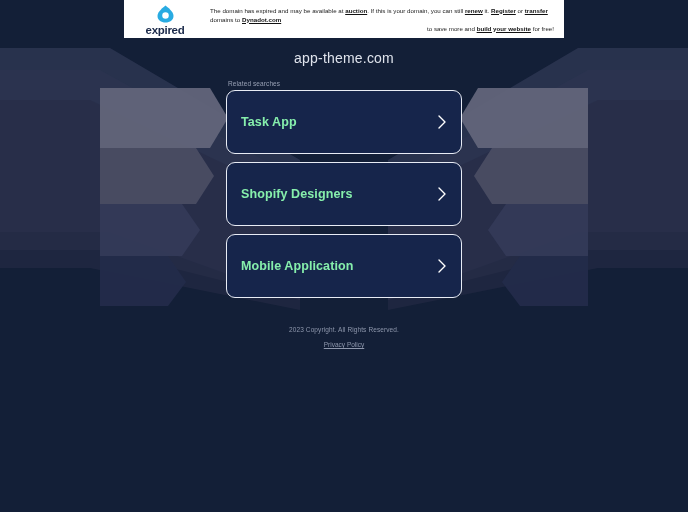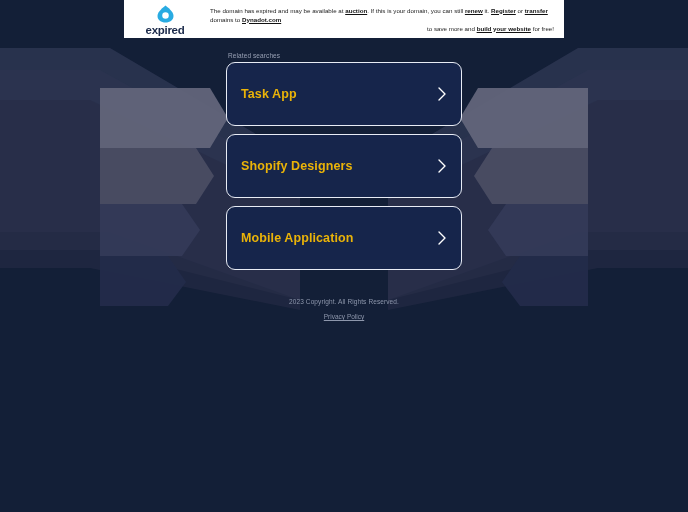--- a/index.html
+++ b/index.html
@@ -106,21 +106,21 @@
     margin-bottom: 8px;
     background: #16254b;
     border: 1.5px solid #e8ecf5;
     border-radius: 9px;
     display: flex;
     align-items: center;
     padding: 0 14px;
     cursor: pointer;
   }
   .card-label {
-    color: #eab308;
+    color: #86efac;
     font-size: 12.5px;
     font-weight: bold;
     letter-spacing: 0.1px;
     flex: 1;
   }
   .chev {
     width: 10px;
     height: 16px;
     flex: 0 0 10px;
   }
@@ -193,20 +193,21 @@
       <span>The domain has expired and may be available at </span><span class="lk">auction</span><span>. If this is your domain, you can still </span><span class="lk">renew</span><span> it. </span><span class="lk">Register</span><span> or </span><span class="lk">transfer</span><span> domains to </span><span class="lk">Dynadot.com</span>
     </span>
     <span class="l2">
       <span>to save more and </span><span class="lk">build your website</span><span> for free!</span>
     </span>
   </div>
 </div>
 
 <div class="page">
 
+  <div class="domain-title">app-theme.com</div>
 
   <div class="related-label">Related searches</div>
 
   <div class="cards">
 
     <div class="card">
       <span class="card-label">Task App</span>
       <svg class="chev" viewBox="0 0 10 16" xmlns="http://www.w3.org/2000/svg">
         <polyline points="2,2 8,8 2,14" fill="none" stroke="#ffffff" stroke-width="1.4" stroke-linecap="round" stroke-linejoin="round"></polyline>
       </svg>

